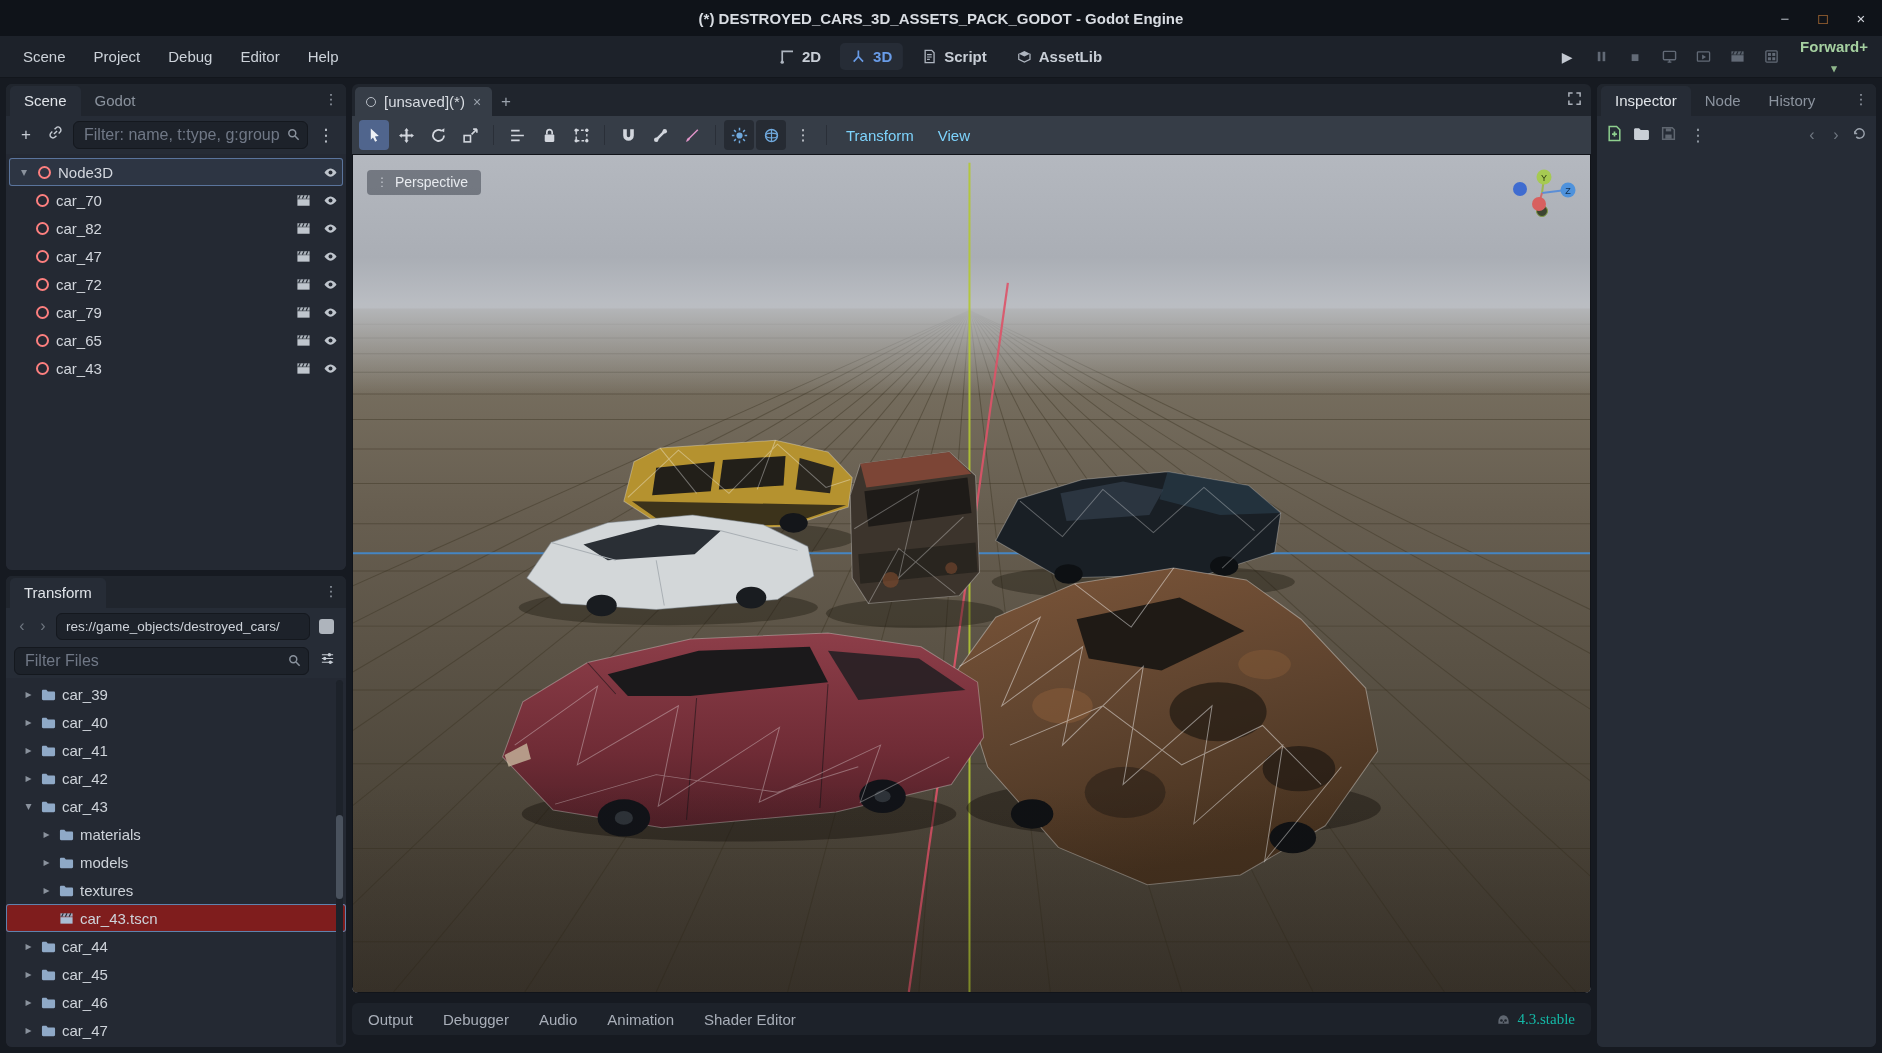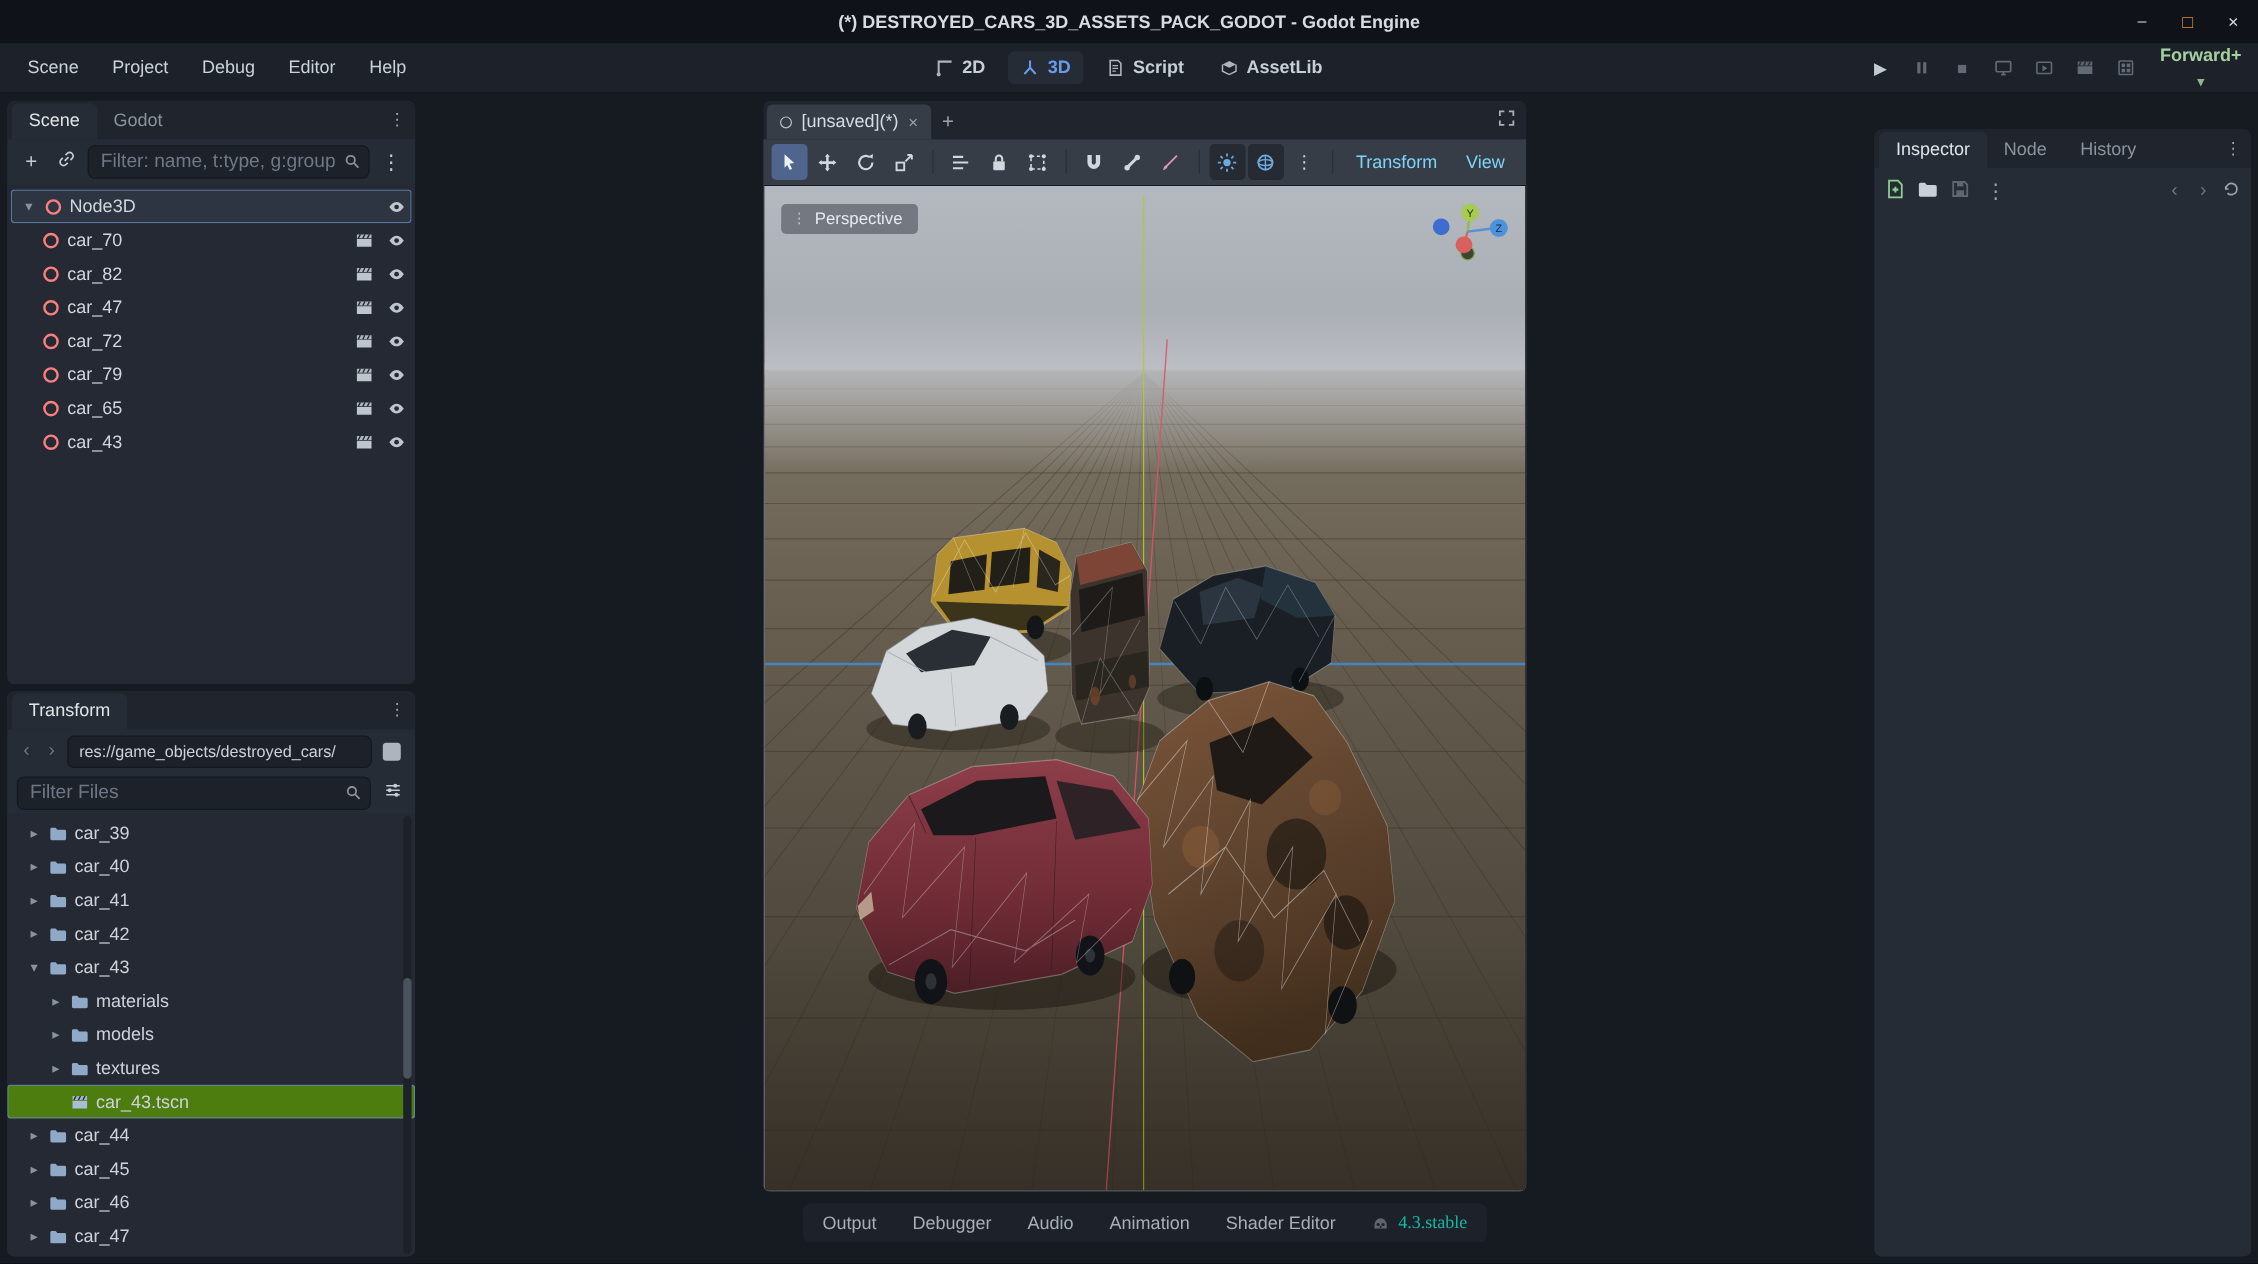--- a/index.html
+++ b/index.html
@@ -29,22 +29,22 @@
   .run-btn { width:30px; height:30px; border-radius:4px; display:flex; align-items:center; justify-content:center; color:#c3c9d1; font-size:14px; }
   .run-btn.dim { color:#626a76; }
   .renderer { color:#a5d0a0; display:flex; gap:7px; align-items:center; margin-left:10px; font-weight:bold;flex-direction:column; }
   .renderer .caret { font-size:11px; color:#8fb78b; }
   
   .main { flex:1; display:flex; padding:6px; gap:6px; min-height:0; }
   .dock { background:#262c36; border-radius:6px; display:flex; flex-direction:column; min-height:0; overflow:hidden; }
   .left-col { width:340px; flex:none; display:flex; flex-direction:column; gap:6px; min-height:0; }
   .scene-dock { height:486px; flex:none; }
   .fs-dock { flex:1; }
-  .center-col { flex:1; display:flex; flex-direction:column; min-width:0; min-height:0;align-items:center; }
-  .right-col { width:314px; flex:none;margin-top:24px; }
+  .center-col { flex:1; display:flex; flex-direction:column; min-width:0; min-height:0; }
+  .right-col { width:279px; flex:none; }
   
   .dock-tabbar { height:32px; background:#20252d; display:flex; align-items:flex-end; position:relative; flex:none; padding-left:4px; }
   .dock-tab { padding:6px 14px 7px; font-size:15px; color:#8b939e; border-radius:5px 5px 0 0; }
   .dock-tab.active { background:#262c36; color:#e0e4e9; }
   .tabbar-menu { position:absolute; right:8px; top:7px; color:#9aa2ac; font-size:14px; }
   
   .scene-toolbar { height:38px; display:flex; align-items:center; gap:7px; padding:0 9px; flex:none; }
   .glyph-btn { color:#c6ccd4; font-size:17px; width:22px; text-align:center; }
   .filter-wrap { flex:1; position:relative; }
   input.text-field { width:100%; height:28px; background:#1d222a; border:1px solid #14181e; border-radius:6px; color:#cfd4db; padding:0 28px 0 10px; font-size:16px; font-family:inherit; outline:none; }
@@ -61,21 +61,21 @@
   .fs-breadcrumb { height:36px; display:flex; align-items:center; gap:5px; padding:0 8px; flex:none; }
   .nav-arrow { width:16px; text-align:center; color:#6f7781; font-size:16px; }
   .path-field { flex:1; height:27px; background:#1d222a; border:1px solid #14181e; border-radius:6px; display:flex; align-items:center; padding:0 9px; font-size:13.5px; color:#cdd2d9; white-space:nowrap; overflow:hidden; }
   .square-btn { width:15px; height:15px; background:#aeb4bc; border-radius:3px; flex:none; margin:0 4px; }
   .fs-filter { height:34px; display:flex; align-items:center; gap:7px; padding:0 8px; flex:none; }
   .fs-list { flex:1; background:#242933; position:relative; overflow:hidden; padding-top:2px; }
   .fs-row { height:28px; display:flex; align-items:center; gap:6px; color:#ced3da; font-size:15px; }
   .fs-row.d1 { padding-left:16px; }
   .fs-row.d2 { padding-left:34px; }
   .fs-row .caret { width:13px; text-align:center; color:#8a929d; font-size:12px; flex:none; }
-  .fs-row.sel { background:#4d7c0f; box-shadow:inset 0 0 0 1px #5f82ad; border-radius:3px; }
+  .fs-row.sel { background:#7f1d1d; box-shadow:inset 0 0 0 1px #5f82ad; border-radius:3px; }
   .folder-ic { color:#8fa9c7; }
   .scene-ic { color:#a9bdd4; }
   .fs-scrollbar { position:absolute; right:3px; top:2px; bottom:2px; width:7px; background:#1d222a; border-radius:4px; }
   .fs-thumb { position:absolute; top:37%; height:23%; left:0; width:7px; background:#4a525e; border-radius:4px; }
   
   .center-stack { flex:1; display:flex; flex-direction:column; border-radius:6px; overflow:hidden; min-height:0; }
   .vp-tabstrip { height:32px; background:#20252d; display:flex; align-items:flex-end; position:relative; flex:none; padding-left:3px; }
   .vp-tab { display:flex; align-items:center; gap:8px; background:#363d47; padding:6px 11px; border-radius:5px 5px 0 0; color:#d8dce2; }
   .vp-tab .circle { width:10px; height:10px; border:1.5px solid #b9bfc7; border-radius:50%; }
   .vp-tab .close { color:#9aa2ac; font-size:14px; }

